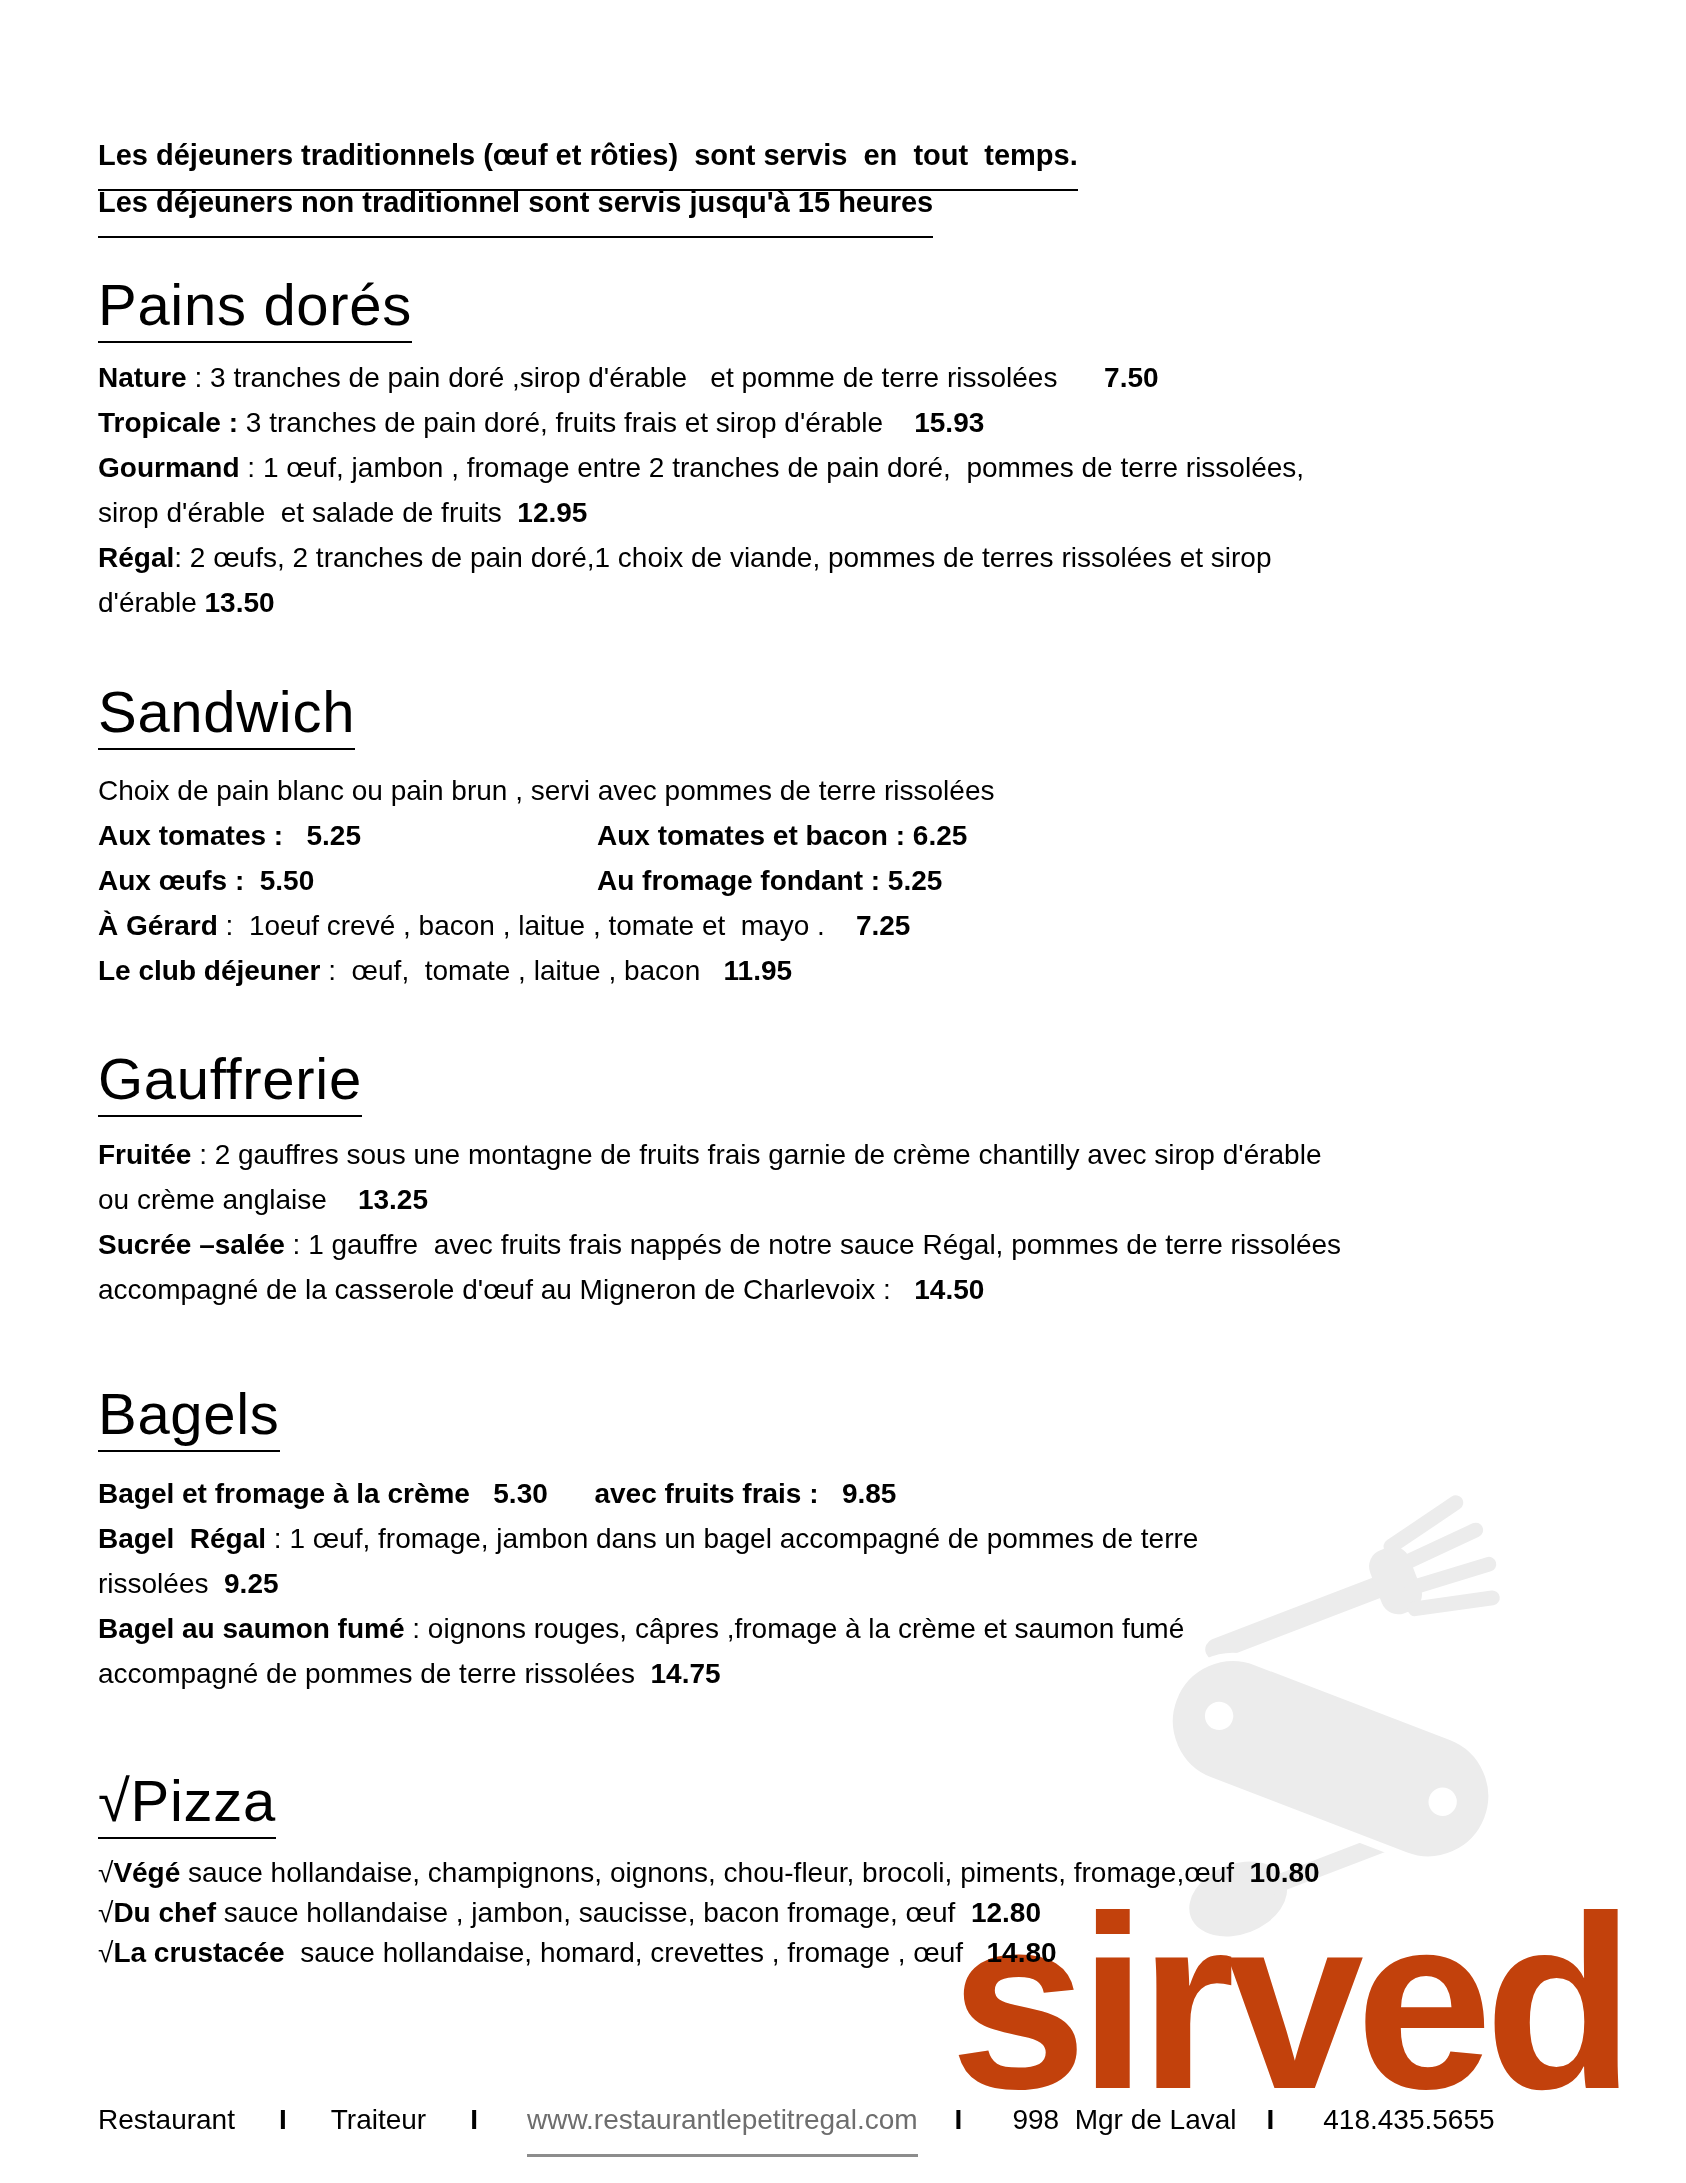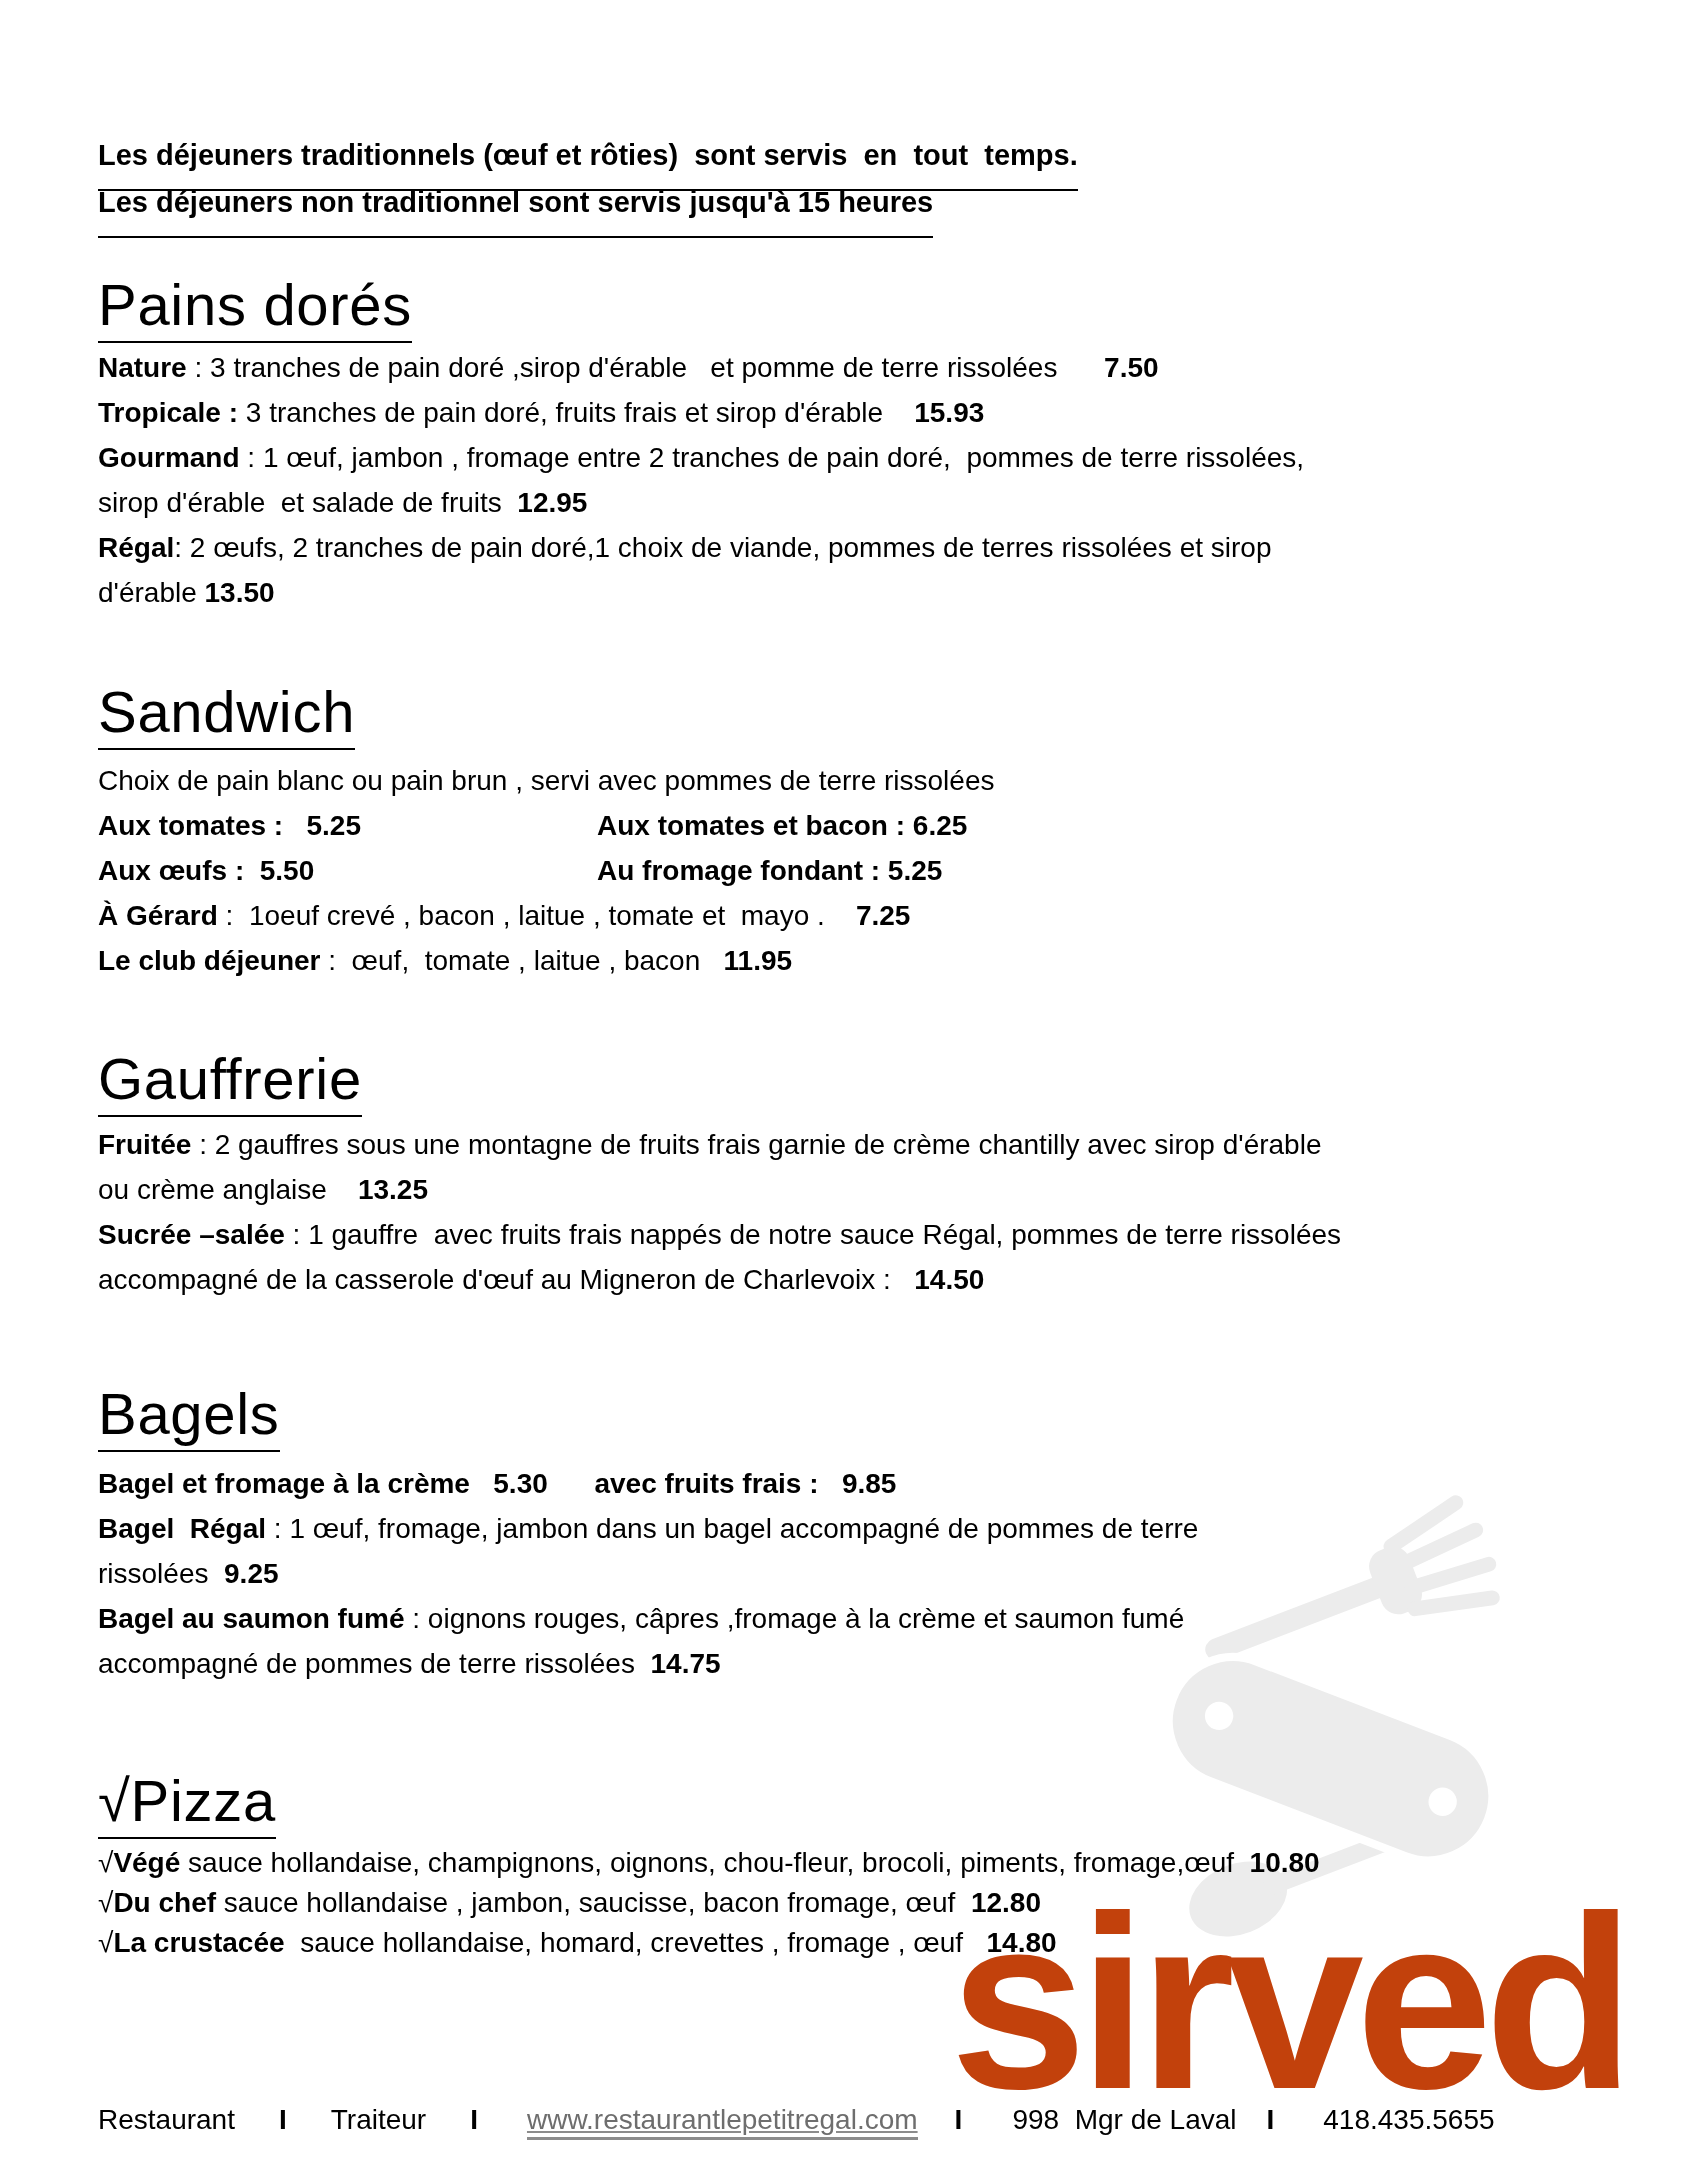--- a/index.html
+++ b/index.html
@@ -14,40 +14,39 @@
   }
   .abs { position: absolute; left: 98px; z-index: 1; }
   
   .intro-line { font-size: 29px; font-weight: bold; line-height: 47px; }
   .intro-line > span { border-bottom: 2.7px solid #000; padding-bottom: 18px; white-space: pre-wrap; }
   
   .heading { font-size: 58px; font-weight: 400; line-height: 65px; letter-spacing: 0.7px; }
   .heading .hu { border-bottom: 2.7px solid #000; padding-bottom: 4px; }
   .heading .hu span { white-space: pre-wrap; }
   
-  .lines { font-size: 28px; line-height: 45px; }
+  .lines { font-size: 28px; line-height: 45px; margin-top: 10px; }
   .lines.tight { line-height: 40px; }
   .line { position: relative; }
   .line span { white-space: pre-wrap; }
   .b { font-weight: bold; }
   .col2 { position: absolute; left: 499px; top: 0; }
   
   .footer {
     position: absolute; left: 98px; top: 2103px; z-index: 1;
     font-size: 28px; line-height: 34px;
     display: flex; align-items: baseline;
   }
   .footer span, .footer a { white-space: pre-wrap; }
   .footer .sep { font-weight: bold; }
   .link {
     color: #6e6e6e;
-    text-decoration: underline;
     text-decoration-color: #8c8c8c;
     border-bottom: 3.4px solid #8c8c8c;
-    padding-bottom: 0;
+    padding-bottom: 17px;
     cursor: pointer;
   }
   
   .watermark-svg { position: absolute; left: 0; top: 0; z-index: 0; pointer-events: none; }
   .sirved {
     position: absolute; left: 950px; top: 1880px; z-index: 0;
     font-size: 246px; font-weight: bold; line-height: 1;
     letter-spacing: -8px; color: #c2410c; pointer-events: none;
   }
 </style>

